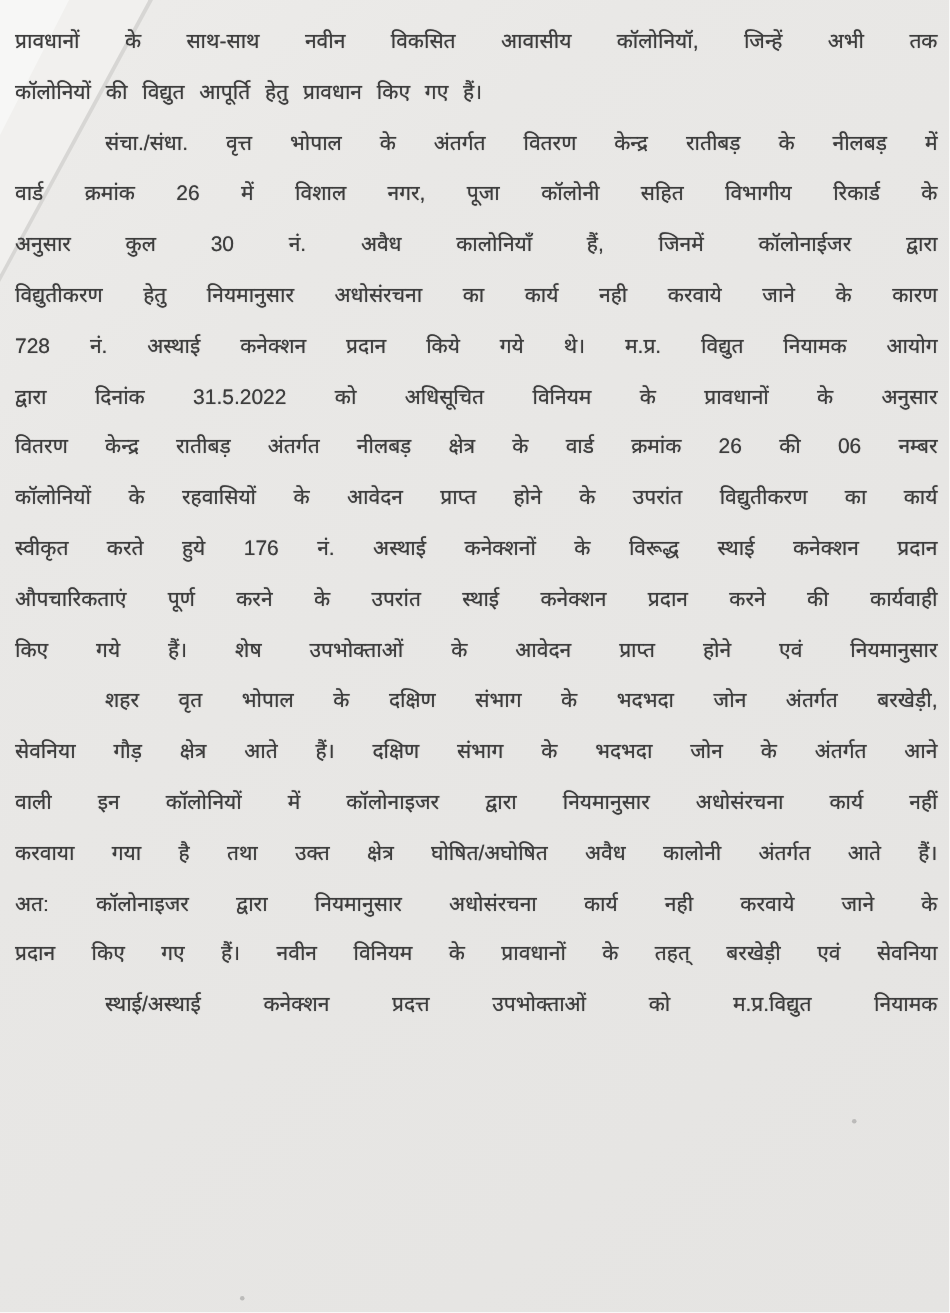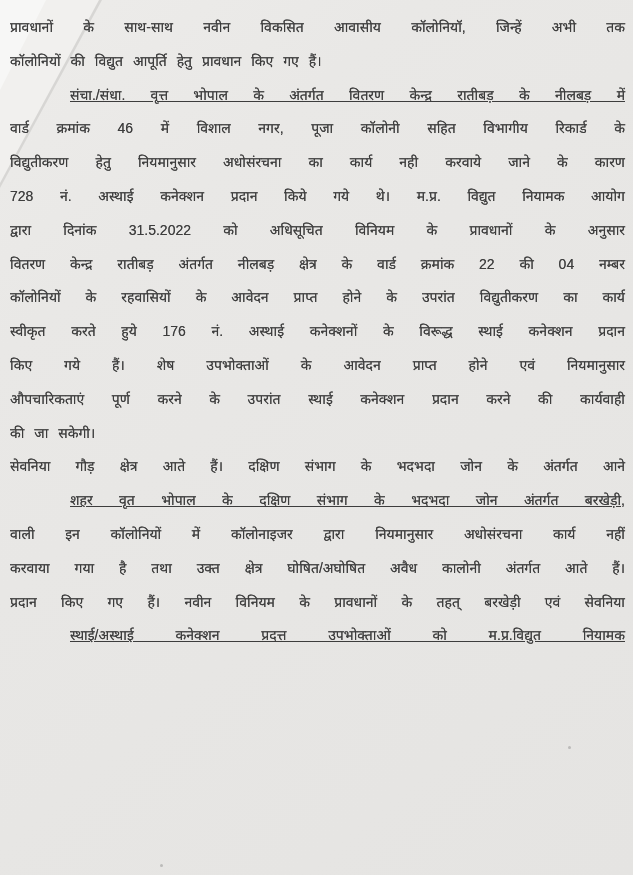--- a/index.html
+++ b/index.html
@@ -59,51 +59,51 @@
     height: 33.8px;
     text-align: justify;
     text-align-last: justify;
   }
   .line.short {
     text-align: left;
     text-align-last: left;
   }
   .line.indent {
     padding-left: 60px;
-    text-decoration: underline;
   }
 </style>
 </head>
 <body>
 
 <div class="page">
   <div class="corner-edge"></div>
   <div class="corner-outer"></div>
   <div class="corner-inner"></div>
   <div class="speck s1"></div>
   <div class="speck s2"></div>
 
   <div class="textblock">
 
     <div class="line">प्रावधानों के साथ-साथ नवीन विकसित आवासीय कॉलोनियॉ, जिन्हें अभी तक</div>
     <div class="line short">कॉलोनियों की विद्युत आपूर्ति हेतु प्रावधान किए गए हैं।</div>
 
     <div class="line indent">संचा./संधा. वृत्त भोपाल के अंतर्गत वितरण केन्द्र रातीबड़ के नीलबड़ में</div>
-    <div class="line">वार्ड क्रमांक 46 में विशाल नगर, पूजा कॉलोनी सहित विभागीय रिकार्ड के</div>
+    <div class="line">वार्ड क्रमांक 26 में विशाल नगर, पूजा कॉलोनी सहित विभागीय रिकार्ड के</div>
+    <div class="line">अनुसार कुल 30 नं. अवैध कालोनियाँ हैं, जिनमें कॉलोनाईजर द्वारा</div>
     <div class="line">विद्युतीकरण हेतु नियमानुसार अधोसंरचना का कार्य नही करवाये जाने के कारण</div>
     <div class="line">728 नं. अस्थाई कनेक्शन प्रदान किये गये थे। म.प्र. विद्युत नियामक आयोग</div>
     <div class="line">द्वारा दिनांक 31.5.2022 को अधिसूचित विनियम के प्रावधानों के अनुसार</div>
-    <div class="line">वितरण केन्द्र रातीबड़ अंतर्गत नीलबड़ क्षेत्र के वार्ड क्रमांक 22 की 04 नम्बर</div>
+    <div class="line">वितरण केन्द्र रातीबड़ अंतर्गत नीलबड़ क्षेत्र के वार्ड क्रमांक 26 की 06 नम्बर</div>
     <div class="line">कॉलोनियों के रहवासियों के आवेदन प्राप्त होने के उपरांत विद्युतीकरण का कार्य</div>
     <div class="line">स्वीकृत करते हुये 176 नं. अस्थाई कनेक्शनों के विरूद्ध स्थाई कनेक्शन प्रदान</div>
+    <div class="line">औपचारिकताएं पूर्ण करने के उपरांत स्थाई कनेक्शन प्रदान करने की कार्यवाही</div>
     <div class="line">किए गये हैं। शेष उपभोक्ताओं के आवेदन प्राप्त होने एवं नियमानुसार</div>
-    <div class="line">औपचारिकताएं पूर्ण करने के उपरांत स्थाई कनेक्शन प्रदान करने की कार्यवाही</div>
-    <div class="line short">की जा सकेगी।</div>
 
+    <div class="line indent">शहर वृत भोपाल के दक्षिण संभाग के भदभदा जोन अंतर्गत बरखेड़ी,</div>
     <div class="line">सेवनिया गौड़ क्षेत्र आते हैं। दक्षिण संभाग के भदभदा जोन के अंतर्गत आने</div>
-    <div class="line indent">शहर वृत भोपाल के दक्षिण संभाग के भदभदा जोन अंतर्गत बरखेड़ी,</div>
     <div class="line">वाली इन कॉलोनियों में कॉलोनाइजर द्वारा नियमानुसार अधोसंरचना कार्य नहीं</div>
     <div class="line">करवाया गया है तथा उक्त क्षेत्र घोषित/अघोषित अवैध कालोनी अंतर्गत आते हैं।</div>
+    <div class="line">अत: कॉलोनाइजर द्वारा नियमानुसार अधोसंरचना कार्य नही करवाये जाने के</div>
     <div class="line">प्रदान किए गए हैं। नवीन विनियम के प्रावधानों के तहत् बरखेड़ी एवं सेवनिया</div>
 
     <div class="line indent">स्थाई/अस्थाई कनेक्शन प्रदत्त उपभोक्ताओं को म.प्र.विद्युत नियामक</div>
   </div>
 </div>
 
 </body></html>

